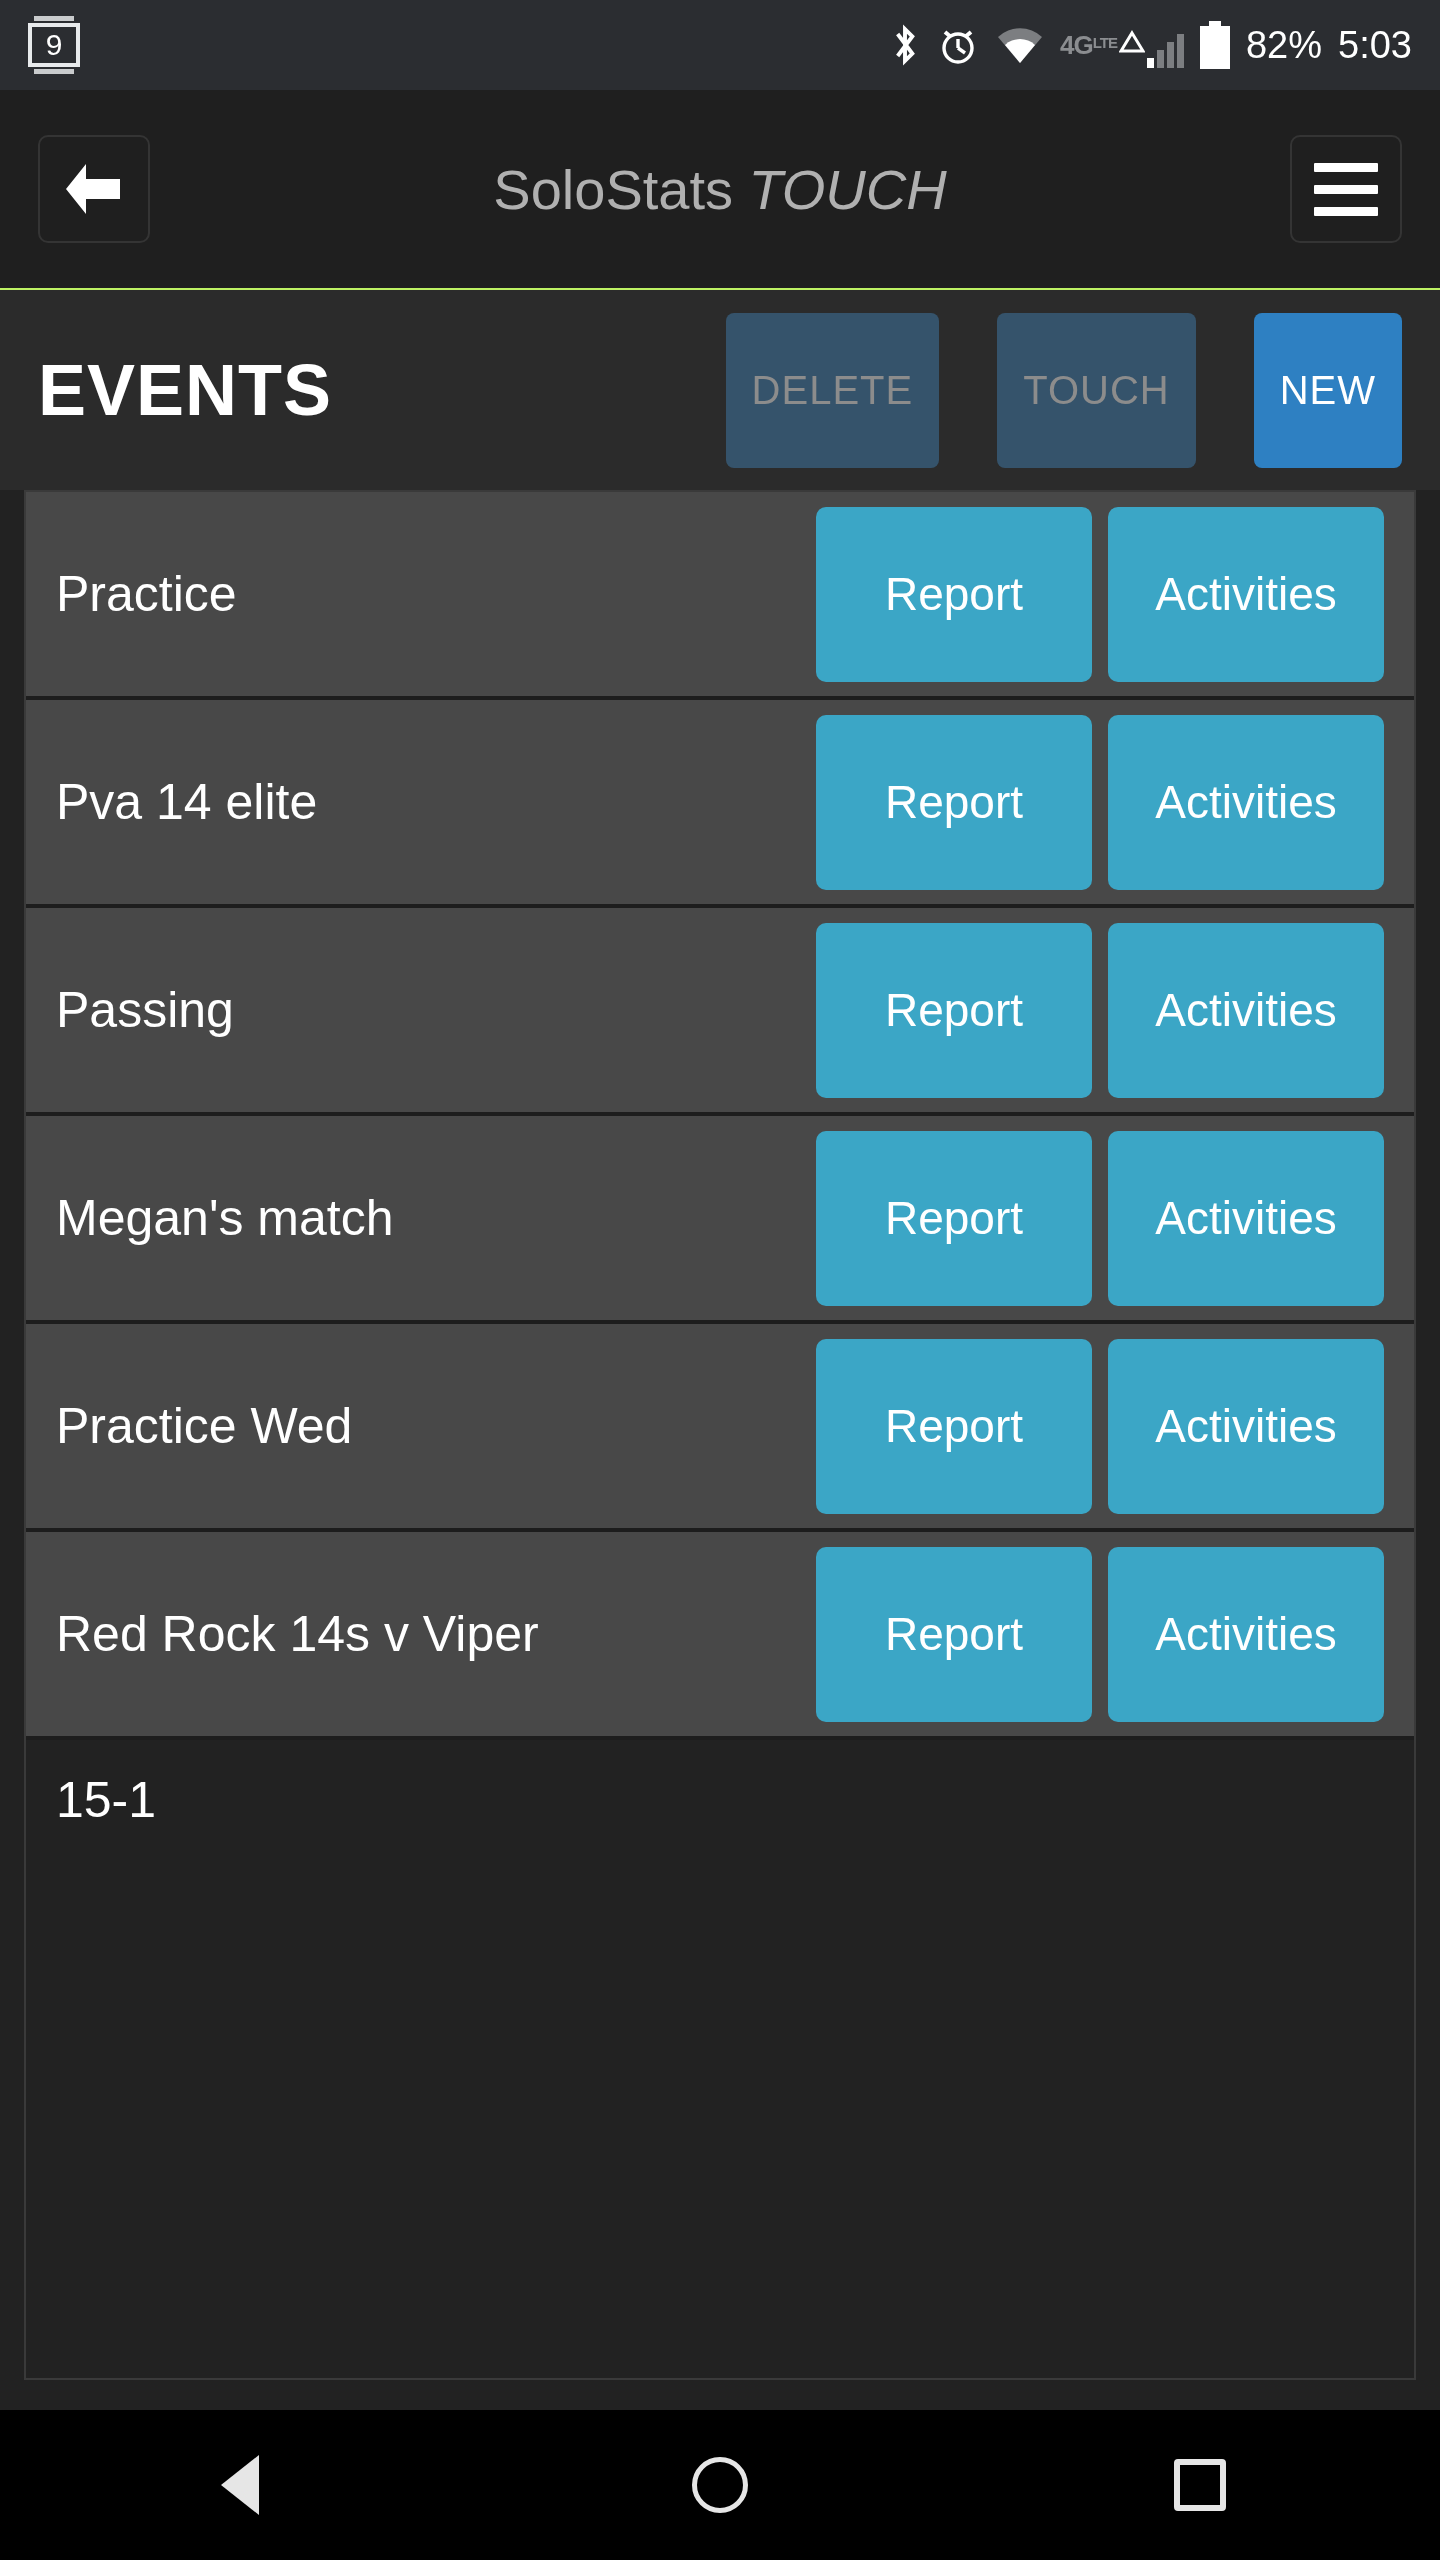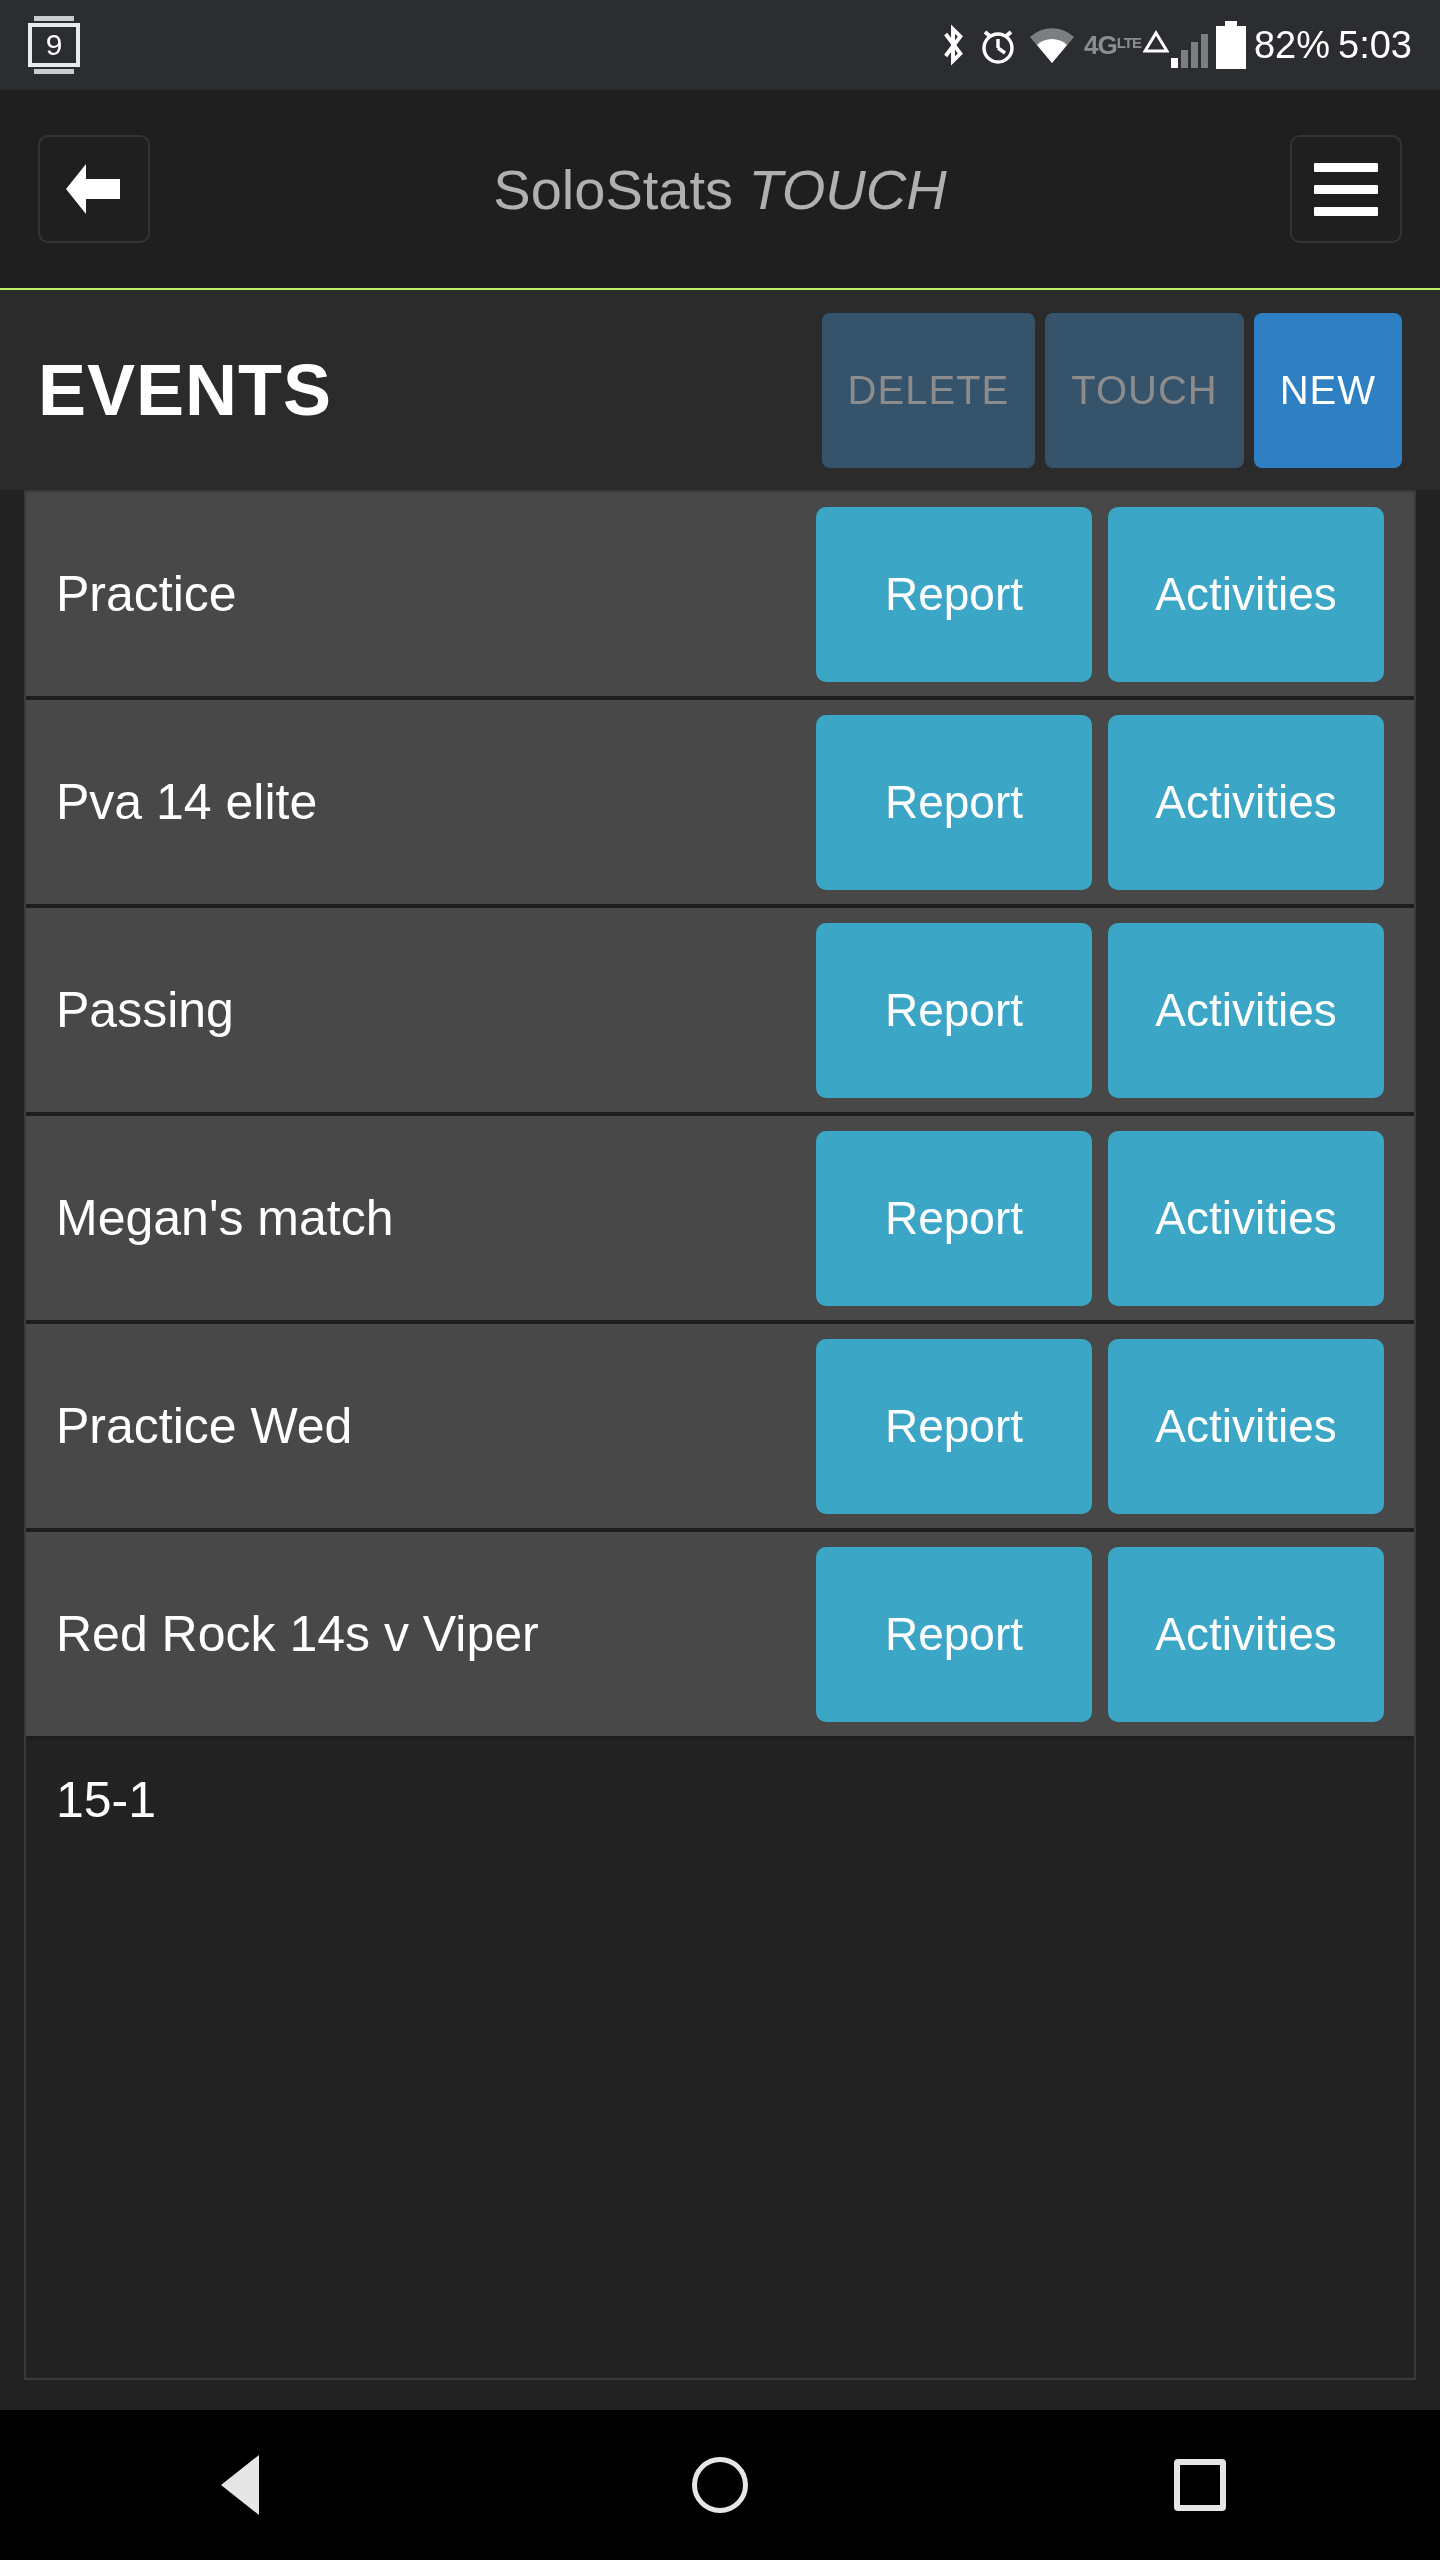--- a/index.html
+++ b/index.html
@@ -11,21 +11,21 @@
   }
   #screen { width:1440px; height:2560px; position:relative; background:#222222; }
 
   
   .statusbar{
     height:90px; background:#2b2d31; width:100%;
     display:flex; align-items:center; padding:0 28px;
     position:relative;
   }
   .sb-left{ display:flex; align-items:center; gap:14px; }
-  .sb-right{ margin-left:auto; display:flex; align-items:center; gap:8px; }
+  .sb-right{ margin-left:auto; display:flex; align-items:center; gap:16px; }
   .badge-icon{
     width:52px; height:58px; position:relative;
   }
   .badge-icon .cap-top, .badge-icon .cap-bot{
     position:absolute; left:6px; width:40px; height:5px; background:#c9cbcd;
   }
   .badge-icon .cap-top{ top:0; }
   .badge-icon .cap-bot{ bottom:0; }
   .badge-icon .box{
     position:absolute; top:7px; left:0; right:0; bottom:7px;
@@ -79,20 +79,21 @@
   }
   .events-title{
     font-size:72px; font-weight:700; color:#ffffff; letter-spacing:1px;
   }
   .hdr-actions{ margin-left:auto; display:flex; align-items:center; gap:10px; }
   .act-btn{
     height:155px; border-radius:8px;
     display:flex; align-items:center; justify-content:center;
     font-size:40px; letter-spacing:1px;
     padding:0 26px;
+    margin-left:48px;
   }
   .act-btn.disabled{ background:#35536b; color:#8c8c8c; }
   .act-btn.primary{ background:#2e80c2; color:#ffffff; }
 
   
   .list-wrap{
     margin:0 24px;
     background:#222222;
     border:2px solid #3a3a3a;
     height:1890px;

